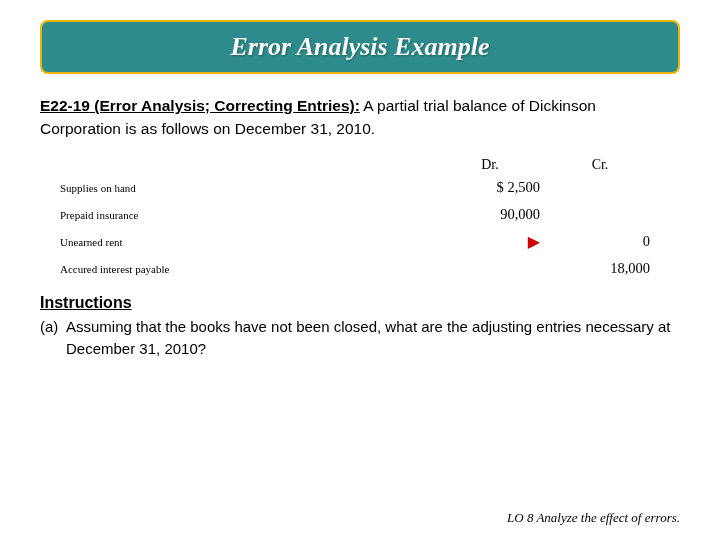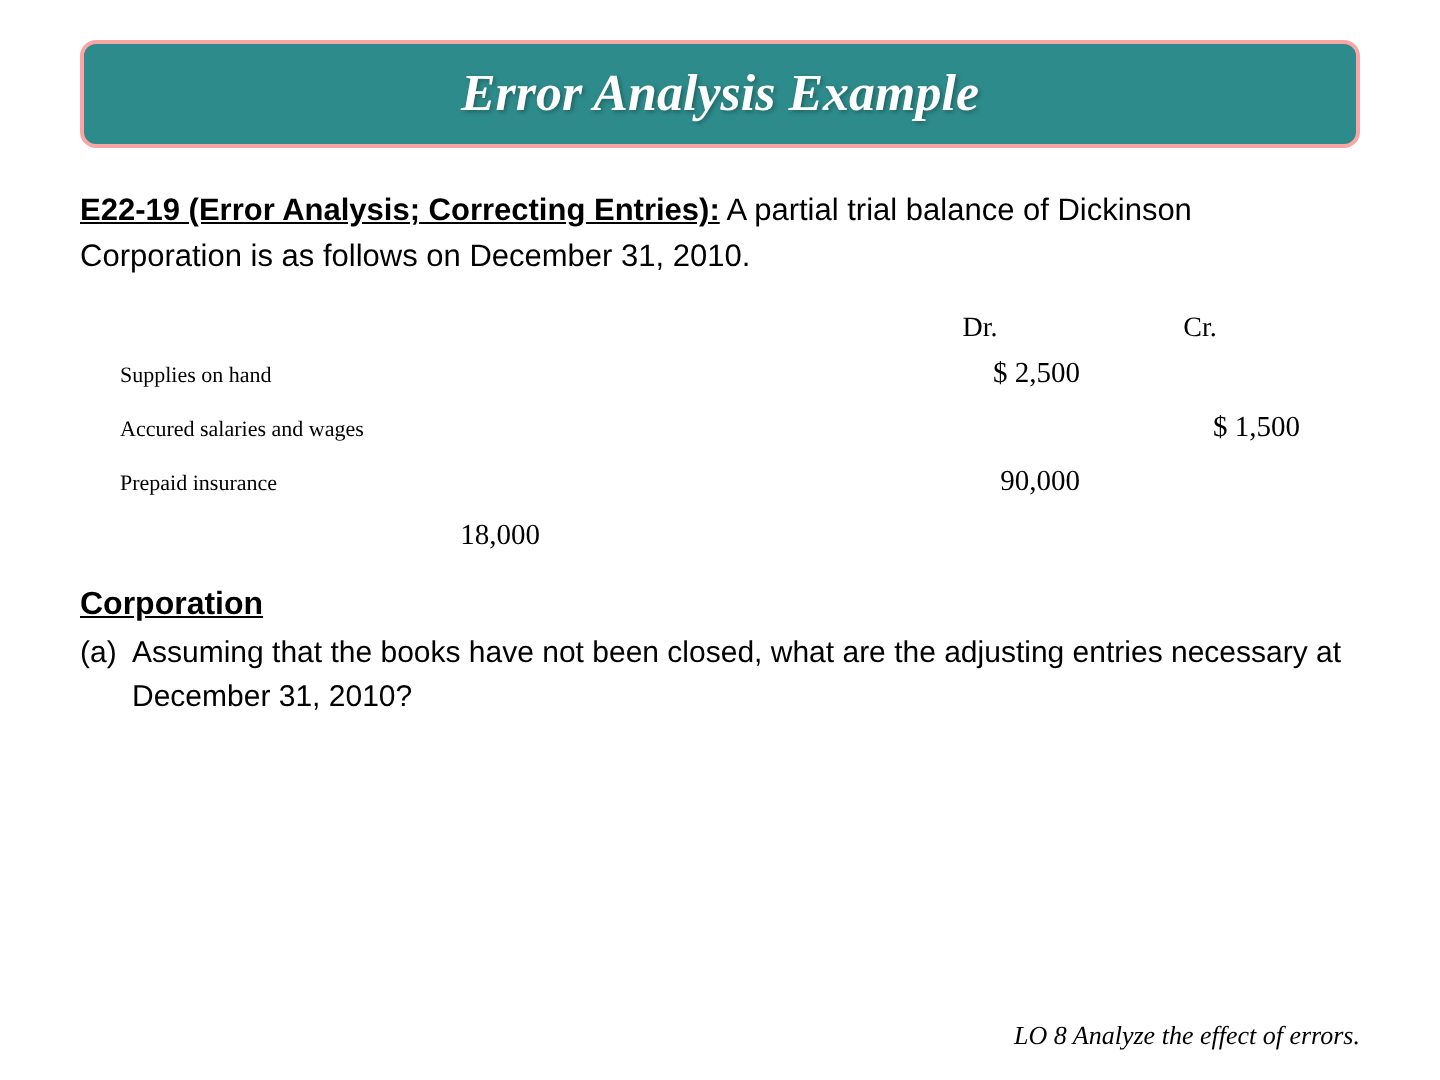--- a/index.html
+++ b/index.html
@@ -24,21 +24,21 @@
       padding: 20px 40px;
       position: relative;
     }
 
     .title-bar {
       background: #2e8b8b;
       border-radius: 8px;
       text-align: center;
       padding: 10px 20px;
       margin-bottom: 20px;
-      border: 2px solid #fca5a5;
+      border: 2px solid #eab308;
     }
 
     .title-text {
       color: #ffffff;
       font-size: 26px;
       font-style: italic;
       font-weight: bold;
       font-family: 'Times New Roman', Times, serif;
       text-shadow: 1px 1px 2px rgba(0,0,0,0.3);
     }
@@ -171,42 +171,45 @@
       <div class="col-dr">Dr.</div>
       <div class="col-cr">Cr.</div>
     </div>
 
     <div class="table-row">
       <div class="row-label">Supplies on hand</div>
       <div class="row-dr">$ 2,500</div>
       <div class="row-cr"></div>
     </div>
 
-    <div class="table-row">
-      <div class="row-label">Accured salaries and wages</div>
-      <div class="row-dr"></div>
-      <div class="row-cr">$ 1,500</div>
-    </div>
 
 
     <div class="table-row">
       <div class="row-label">Prepaid insurance</div>
       <div class="row-dr">90,000</div>
       <div class="row-cr"></div>
     </div>
 
-
-    <div class="table-row">
+    <div class="table-row">
+      <div class="row-label">Unearned rent</div>
+      <div class="row-dr">
+        <span class="red-arrow">▶</span>
+      </div>
+      <div class="row-cr">0</div>
+    </div>
+
+    <div class="table-row">
+      <div class="row-label">Accured interest payable</div>
       <div class="row-dr"></div>
       <div class="row-cr">18,000</div>
     </div>
   </div>
 
   <div class="instructions-section">
-    <div class="instructions-title">Corporation</div>
+    <div class="instructions-title">Instructions</div>
     <div class="instruction-item">
       <span class="label">(a)</span>
       <span>Assuming that the books have not been closed, what are the adjusting entries necessary at December 31, 2010?</span>
     </div>
   </div>
 
   <div class="footer-text">LO 8 Analyze the effect of errors.</div>
 
 </div>
 

